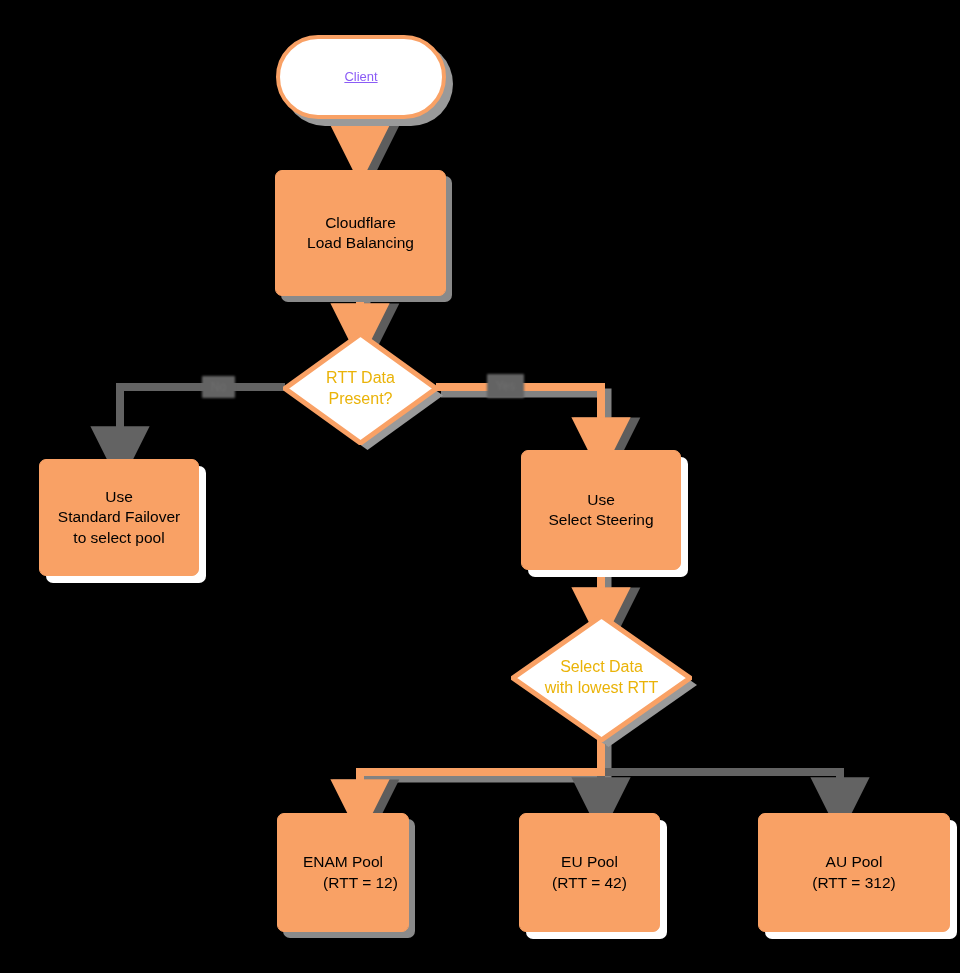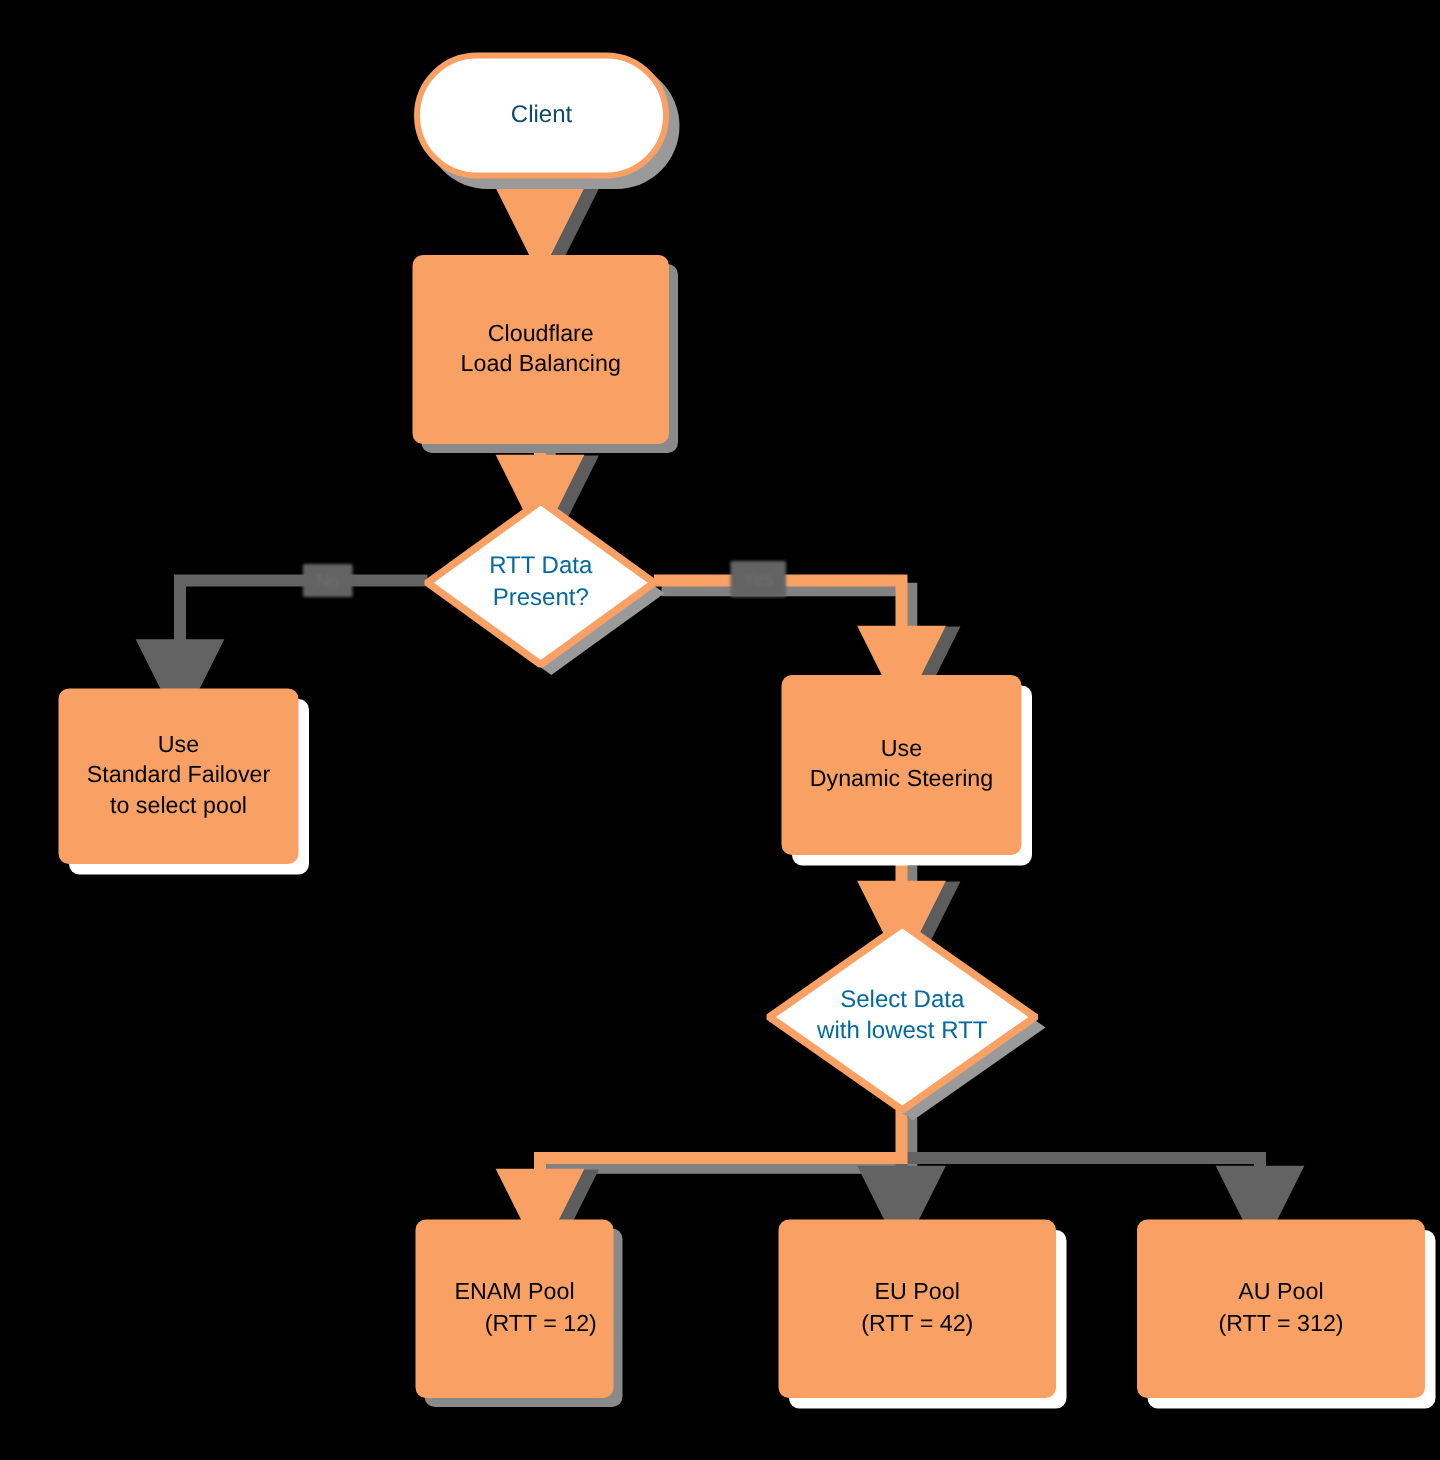--- a/index.html
+++ b/index.html
@@ -38,23 +38,24 @@
     font-size: 15.5px;
     box-shadow: 6px 6px 0 0 #8a8a8a;
   }
   .node-box.shadow-white {
     box-shadow: 7px 7px 0 0 #ffffff;
   }
   .node-stadium {
     background: #ffffff;
     border: 4px solid #f9a165;
     border-radius: 90px;
-    color: #0c4a6e;
-    font-size: 16px;
+    color: #8b5cf6;
+    font-size: 13px;
     box-shadow: 7px 7px 0 0 #9a9a9a;
+    text-decoration: underline;
   }
   .node-diamond-wrap {
     position: absolute;
   }
   .node-diamond-shadow,
   .node-diamond-shape {
     position: absolute;
     left: 0; top: 0;
     width: 100%;
     height: 100%;
@@ -64,21 +65,21 @@
   }
   .node-diamond-label {
     position: absolute;
     left: 0; top: 0;
     width: 100%;
     height: 100%;
     display: flex;
     align-items: center;
     justify-content: center;
     text-align: center;
-    color: #0369a1;
+    color: #eab308;
     font-size: 16px;
     line-height: 1.3;
   }
   .edge-label {
     position: absolute;
     display: flex;
     align-items: center;
     justify-content: center;
     background: #636363;
     color: #6e6e6e;
@@ -183,21 +184,21 @@
     <div>
       <span class="ln">Use</span>
       <span class="ln">Standard Failover</span>
       <span class="ln">to select pool</span>
     </div>
   </div>
 
   <div class="node node-box shadow-white" style="left:521px; top:450px; width:160px; height:120px;">
     <div>
       <span class="ln">Use</span>
-      <span class="ln">Dynamic Steering</span>
+      <span class="ln">Select Steering</span>
     </div>
   </div>
 
   <div class="node-diamond-wrap" style="left:511px; top:614px; width:181px; height:128px;">
     <svg class="node-diamond-shadow" viewBox="0 0 181 128" preserveAspectRatio="none" xmlns="http://www.w3.org/2000/svg">
       <polygon points="90.5,2 179,64 90.5,126 2,64" fill="#9a9a9a"></polygon>
     </svg>
     <svg class="node-diamond-shape" viewBox="0 0 181 128" preserveAspectRatio="none" xmlns="http://www.w3.org/2000/svg">
       <polygon points="90.5,2 179,64 90.5,126 2,64" fill="#ffffff" stroke="#f9a165" stroke-width="5"></polygon>
     </svg>
@@ -209,21 +210,21 @@
     </div>
   </div>
 
   <div class="node node-box" style="left:277px; top:813px; width:132px; height:119px;">
     <div>
       <span class="ln">ENAM Pool</span>
       <span class="ln bold">(RTT = 12)</span>
     </div>
   </div>
 
-  <div class="node node-box shadow-white" style="left:519px; top:813px; width:185px; height:119px;">
+  <div class="node node-box shadow-white" style="left:519px; top:813px; width:141px; height:119px;">
     <div>
       <span class="ln">EU Pool</span>
       <span class="ln">(RTT = 42)</span>
     </div>
   </div>
 
   <div class="node node-box shadow-white" style="left:758px; top:813px; width:192px; height:119px;">
     <div>
       <span class="ln">AU Pool</span>
       <span class="ln">(RTT = 312)</span>

